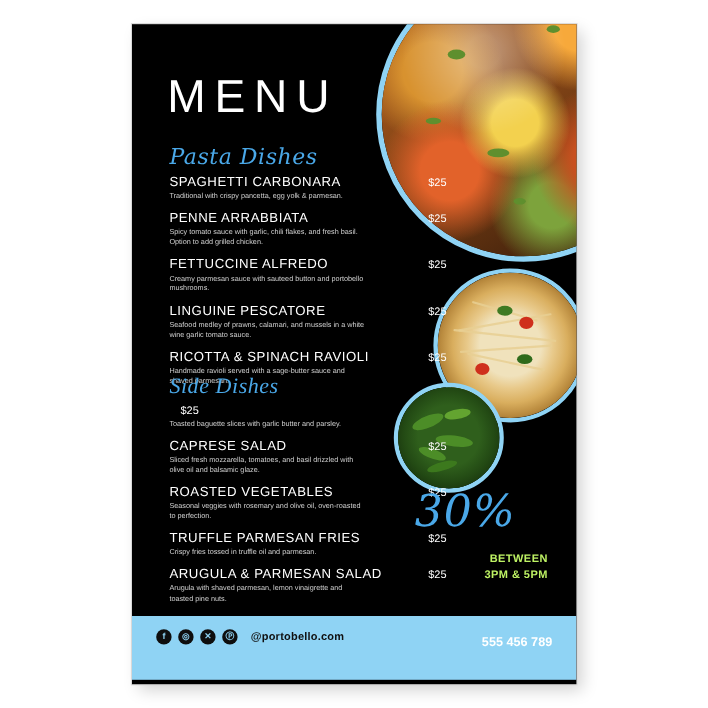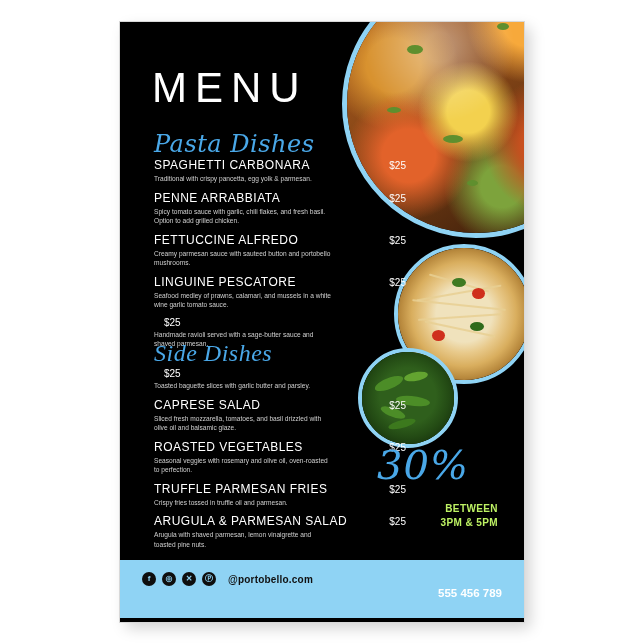--- a/index.html
+++ b/index.html
@@ -85,21 +85,21 @@
     font-size:42px;
     letter-spacing:8px;
     font-weight:400;
     font-family:"Liberation Sans", sans-serif;
   }
 
   .section-head{
     color:#4aa8e8;
     font-family:"DejaVu Serif", serif;
     font-style:italic;
-    font-size:24px;
+    font-size:20px;
     letter-spacing:.5px;
   }
   #pasta-head{position:absolute;left:34px;top:108px;}
   #side-head{position:absolute;left:34px;top:318px;font-family:Liberation Serif, serif;}
 
   .list{position:absolute;left:34px;width:252px;}
   #pasta-list{top:136px;}
   #side-list{top:346px;}
 
   .item{margin-bottom:7px;}
@@ -142,21 +142,21 @@
   }
   .soc{
     width:14px;height:14px;border-radius:50%;background:#0e0e0e;
     display:flex;align-items:center;justify-content:center;
     color:#8fd3f4;font-size:8px;font-weight:700;line-height:1;
   }
   .handle{
     margin-left:6px;color:#101010;font-size:10px;font-weight:700;letter-spacing:.2px;
   }
   .phone{
-    position:absolute;right:22px;top:27px;color:#ffffff;font-size:11.5px;font-weight:700;
+    position:absolute;right:22px;top:18px;color:#ffffff;font-size:11.5px;font-weight:700;
   }
   .website{
     position:absolute;left:0;top:34px;width:404px;text-align:center;
     color:#ffffff;font-size:11px;font-weight:700;letter-spacing:.3px;
   }
 </style>
 </head>
 <body>
 
 <div class="stage">
@@ -226,20 +226,21 @@
         </div>
         <div class="item">
           <div class="item-row">
             <span class="item-name">LINGUINE PESCATORE</span>
             <span class="item-price">$25</span>
           </div>
           <div class="item-desc">Seafood medley of prawns, calamari, and mussels in a white wine garlic tomato sauce.</div>
         </div>
         <div class="item">
           <div class="item-row">
+            <span class="item-name">RICOTTA &amp; SPINACH RAVIOLI</span>
             <span class="item-price">$25</span>
           </div>
           <div class="item-desc">Handmade ravioli served with a sage-butter sauce and shaved parmesan.</div>
         </div>
       </div>
 
       <div class="section-head" id="side-head">Side Dishes</div>
       <div class="list" id="side-list">
         <div class="item">
           <div class="item-row">

